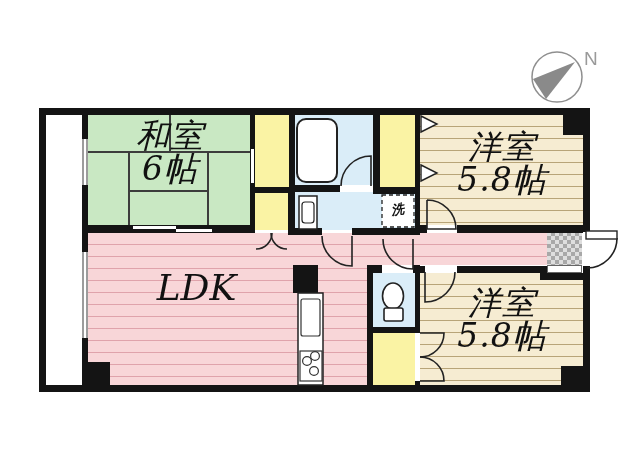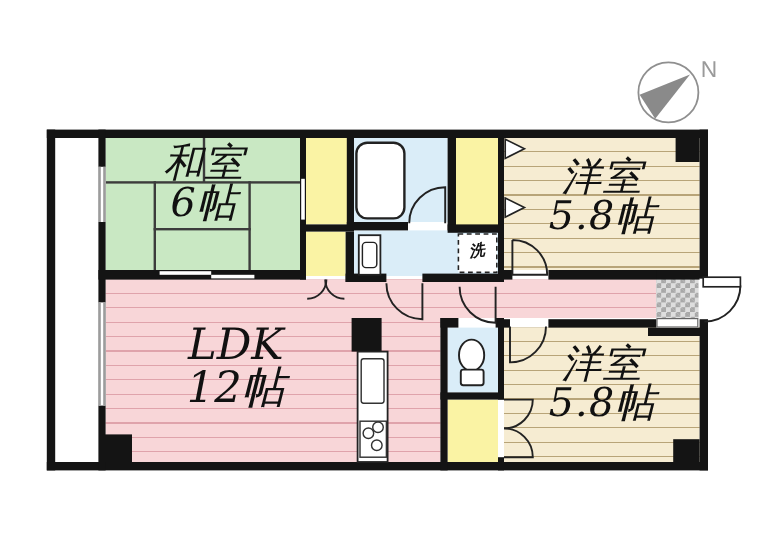--- a/index.html
+++ b/index.html
@@ -142,21 +142,20 @@
     <circle cx="557" cy="77" r="25" fill="none" stroke="#8f8f8f" stroke-width="1.5"></circle>
     <polygon points="575,62 533,79 546,99" fill="#8a8a8a"></polygon>
   </svg>
 
   <div class="label room-label" style="left:108px;top:119px;width:124px;">
     <div>和室</div>
     <div>6帖</div>
   </div>
   <div class="label ldk-label" style="left:128px;top:270px;width:137px;">
     <div>LDK</div>
-    <div>12帖</div>
   </div>
   <div class="label room-label" style="left:432px;top:130px;width:140px;">
     <div>洋室</div>
     <div>5.8帖</div>
   </div>
   <div class="label room-label" style="left:432px;top:286px;width:140px;">
     <div>洋室</div>
     <div>5.8帖</div>
   </div>
   <div class="label wash-label" style="left:391px;top:203px;">洗</div>

